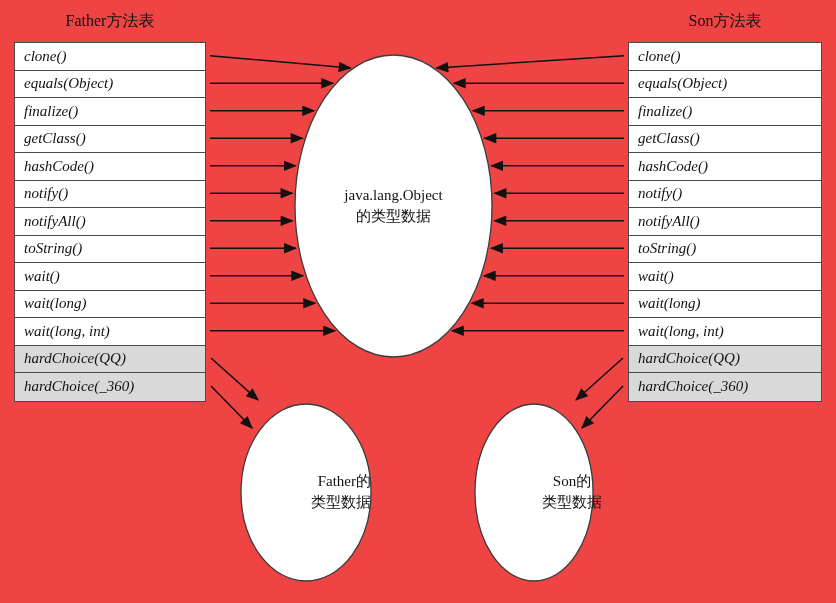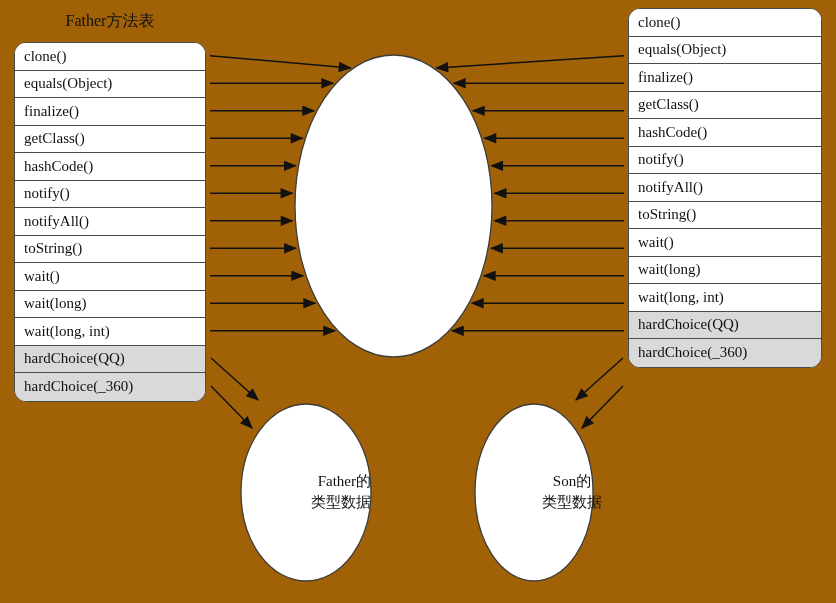--- a/index.html
+++ b/index.html
@@ -1,38 +1,39 @@
 <!DOCTYPE html>
 <html><head>
 <meta charset="utf-8">
 <style>
   html,body{margin:0;padding:0;background:#fff;}
   .canvas{
     position:relative;
     width:836px;height:603px;
-    background:#a16207;
+    background:#ef4444;
     font-family:"Liberation Serif", serif;
     color:#111;
     overflow:hidden;
   }
   .arrow-layer{position:absolute;left:0;top:0;width:836px;height:603px;}
   .method-table{position:absolute;top:8px;}
   .method-table.left{left:14px;width:192px;}
   .method-table.right{left:628px;width:194px;}
   .table-title{
     text-align:center;
     font-size:16px;
     line-height:26px;
     margin-bottom:8px;
   }
   .rows{
     border:1px solid #4a4a4a;
-    border-radius:12px;
+    border-radius:0;
     overflow:hidden;
     background:#fff;
+    font-style:italic;
   }
   .method-row{
     box-sizing:border-box;
     height:27.5px;
     display:flex;
     align-items:center;
     padding-left:9px;
     font-size:15px;
     border-bottom:1px solid #4a4a4a;
     background:#fff;
@@ -106,37 +107,42 @@
         <div class="method-row">toString()</div>
         <div class="method-row">wait()</div>
         <div class="method-row">wait(long)</div>
         <div class="method-row">wait(long, int)</div>
         <div class="method-row hard" style="background: rgb(217, 217, 217);">hardChoice(QQ)</div>
         <div class="method-row hard" style="background: rgb(217, 217, 217);">hardChoice(_360)</div>
       </div>
   </div>
 
   <div class="method-table right">
+    <div class="table-title">Son方法表</div>
     <div class="rows" id="son-rows">
         <div class="method-row">clone()</div>
         <div class="method-row">equals(Object)</div>
         <div class="method-row">finalize()</div>
         <div class="method-row">getClass()</div>
         <div class="method-row">hashCode()</div>
         <div class="method-row">notify()</div>
         <div class="method-row">notifyAll()</div>
         <div class="method-row">toString()</div>
         <div class="method-row">wait()</div>
         <div class="method-row">wait(long)</div>
         <div class="method-row">wait(long, int)</div>
         <div class="method-row hard" style="background: rgb(217, 217, 217);">hardChoice(QQ)</div>
         <div class="method-row hard" style="background: rgb(217, 217, 217);">hardChoice(_360)</div>
       </div>
   </div>
 
+  <div class="ellipse-label object">
+    <div>java.lang.Object</div>
+    <div>的类型数据</div>
+  </div>
 
   <div class="ellipse-label father">
     <div>Father的</div>
     <div>类型数据</div>
   </div>
 
   <div class="ellipse-label son">
     <div>Son的</div>
     <div>类型数据</div>
   </div>

